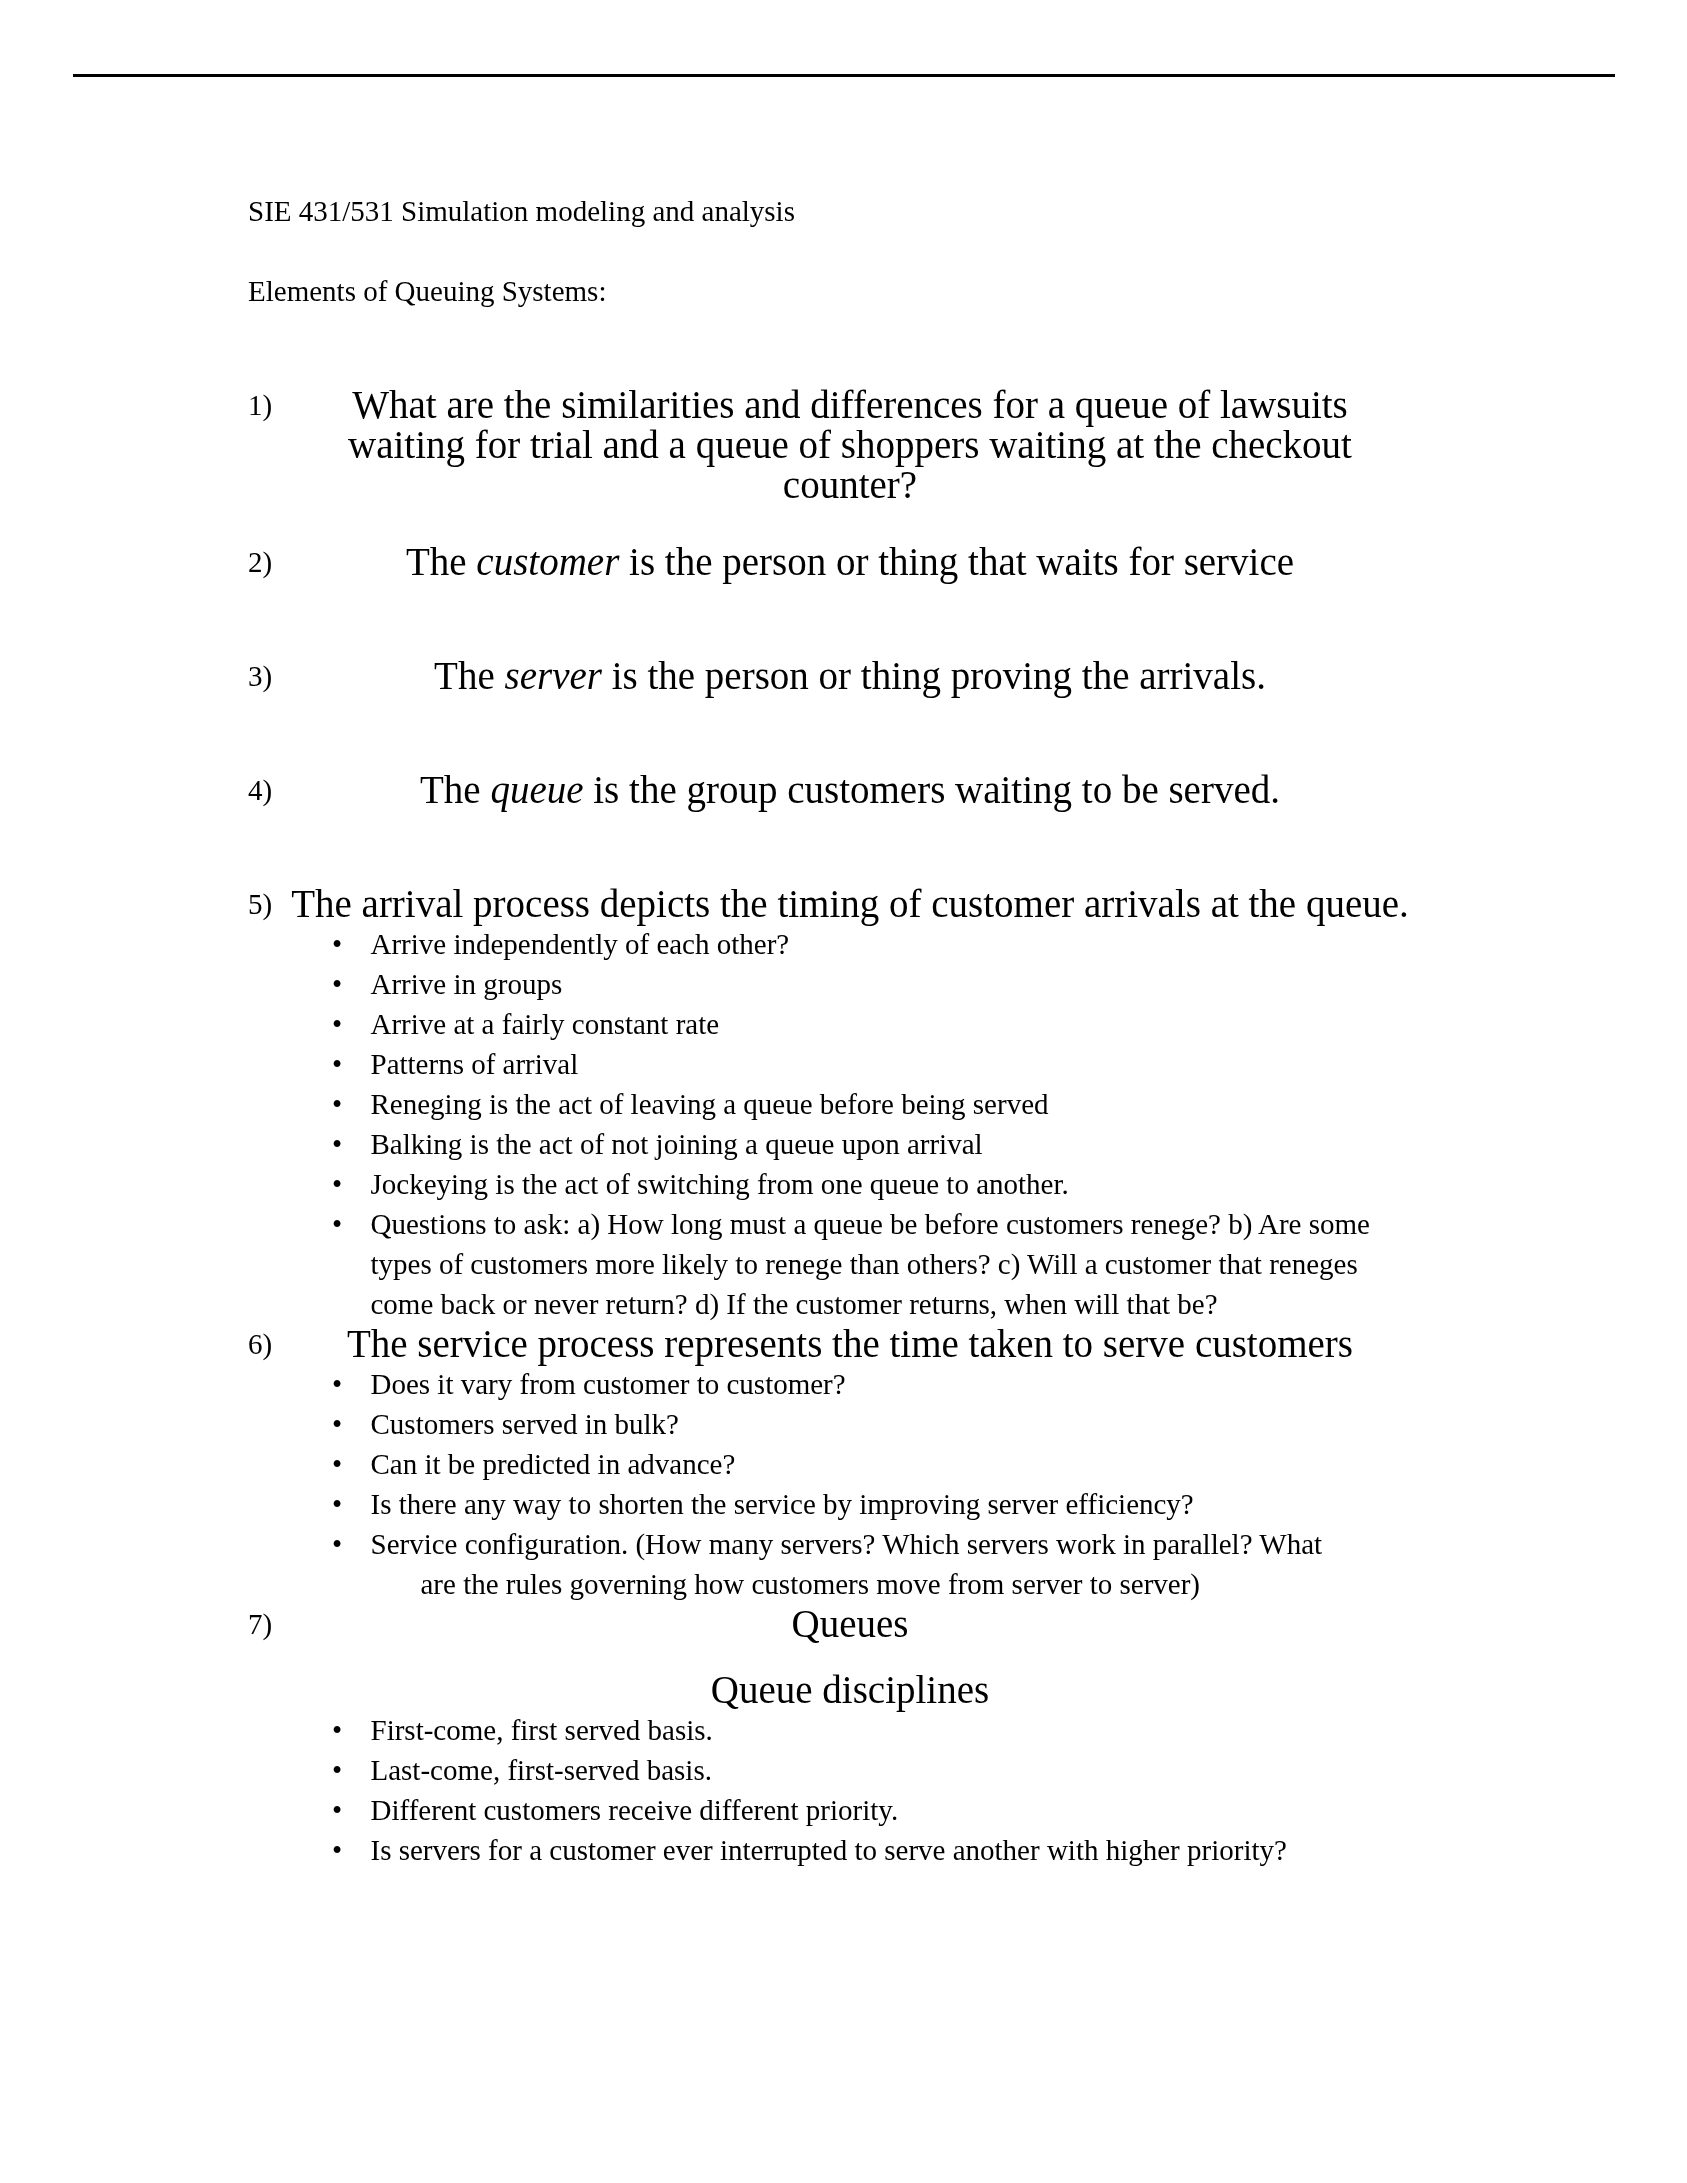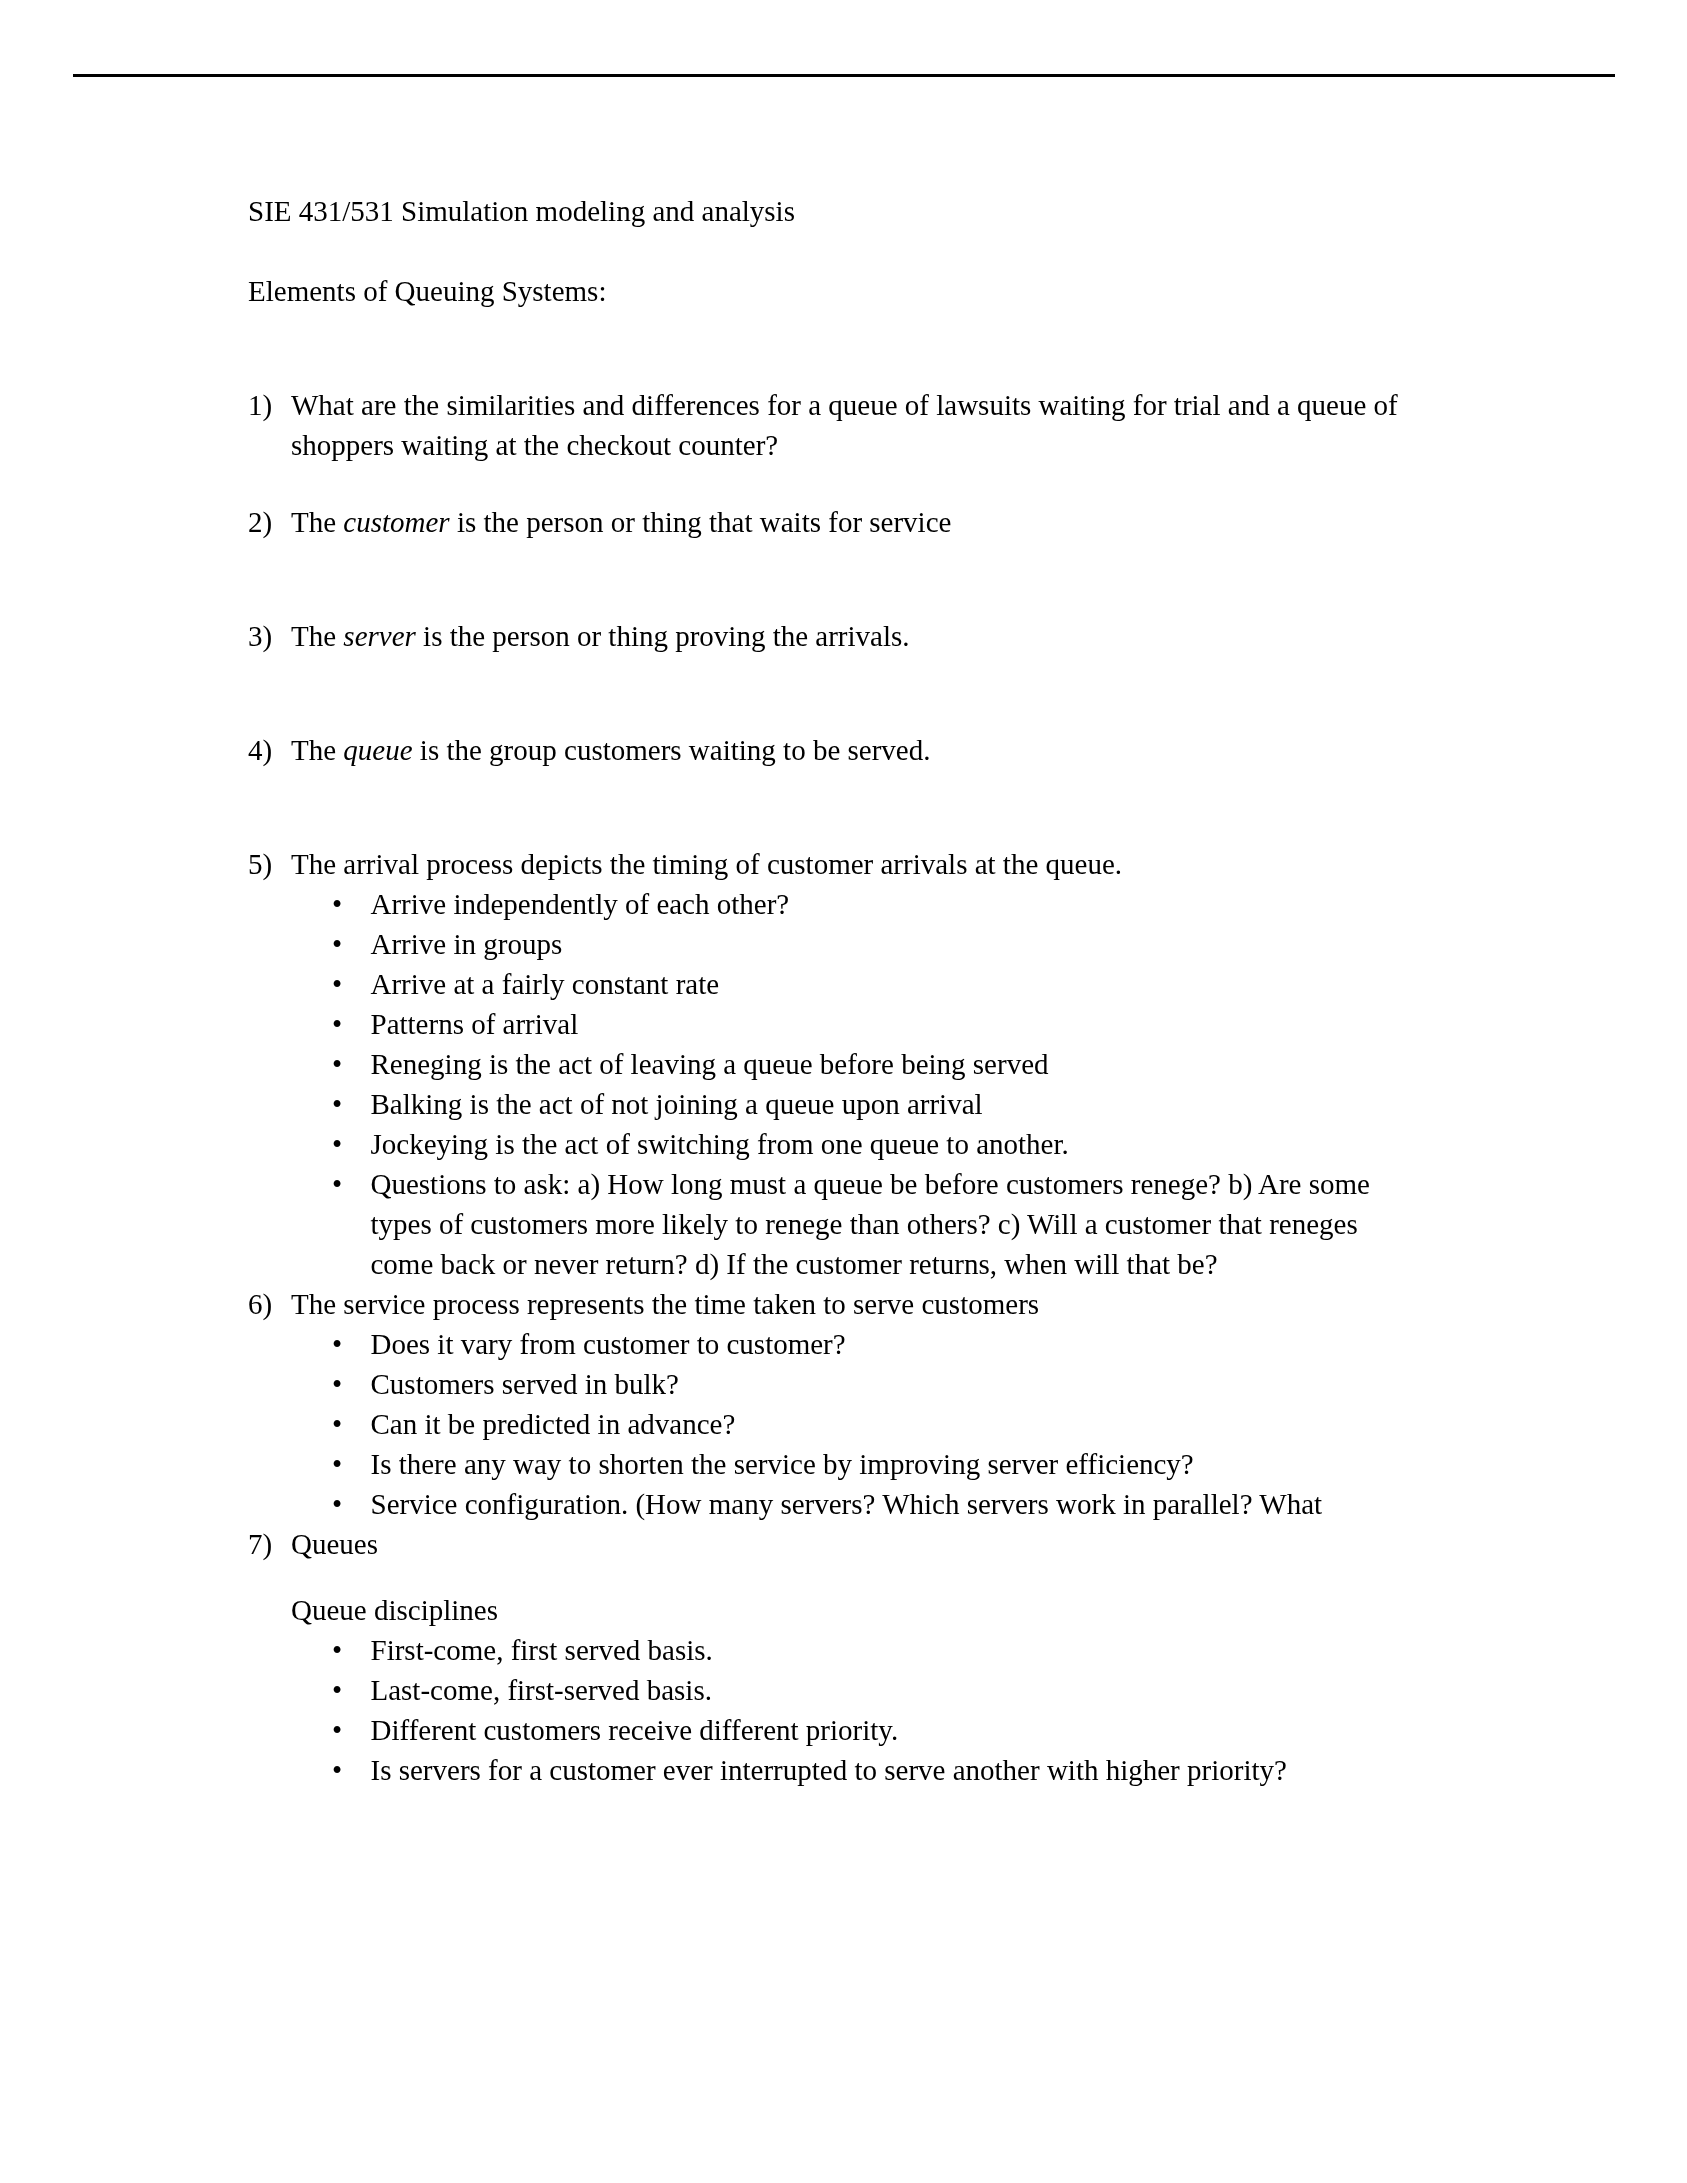--- a/index.html
+++ b/index.html
@@ -60,23 +60,23 @@
   ol.numlist > li > .num {
     position: absolute;
     left: 0;
     top: 0;
     width: 38px;
     font-size: 29px;
     line-height: 40px;
   }
   .item-text {
     display: block;
-    font-size: 29px;
-    line-height: 40px;
-    text-align: left;
+    font-size: 39px;
+    line-height: 40px;
+    text-align: center;
   }
   .item-text i {
     margin-top: 40px;
   }
   
   ul.bullets {
     list-style: none;
     margin: 0;
     padding: 0;
   }
@@ -213,20 +213,21 @@
               <span class="dot">•</span>
               <span class="bullet-text">Can it be predicted in advance?</span>
             </li>
           <li>
               <span class="dot">•</span>
               <span class="bullet-text">Is there any way to shorten the service by improving server efficiency?</span>
             </li>
           <li>
             <span class="dot">•</span>
             <span class="bullet-text nowrap">Service configuration. (How many servers? Which servers work in parallel? What</span>
+            <span class="cont-indent nowrap">are the rules governing how customers move from server to server)</span>
           </li>
         </ul>
       </li>
 
       <li>
         <span class="num">7)</span>
         <span class="item-text">Queues</span>
         <span class="item-text"><span class="underlined">Queue disciplines</span></span>
         <ul class="bullets">
           <li>

